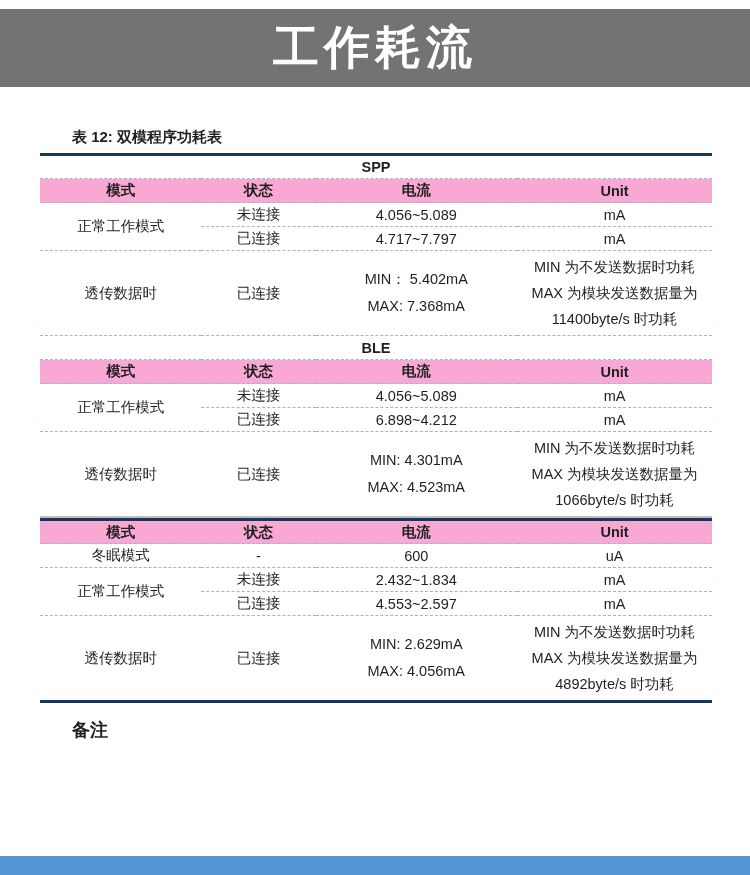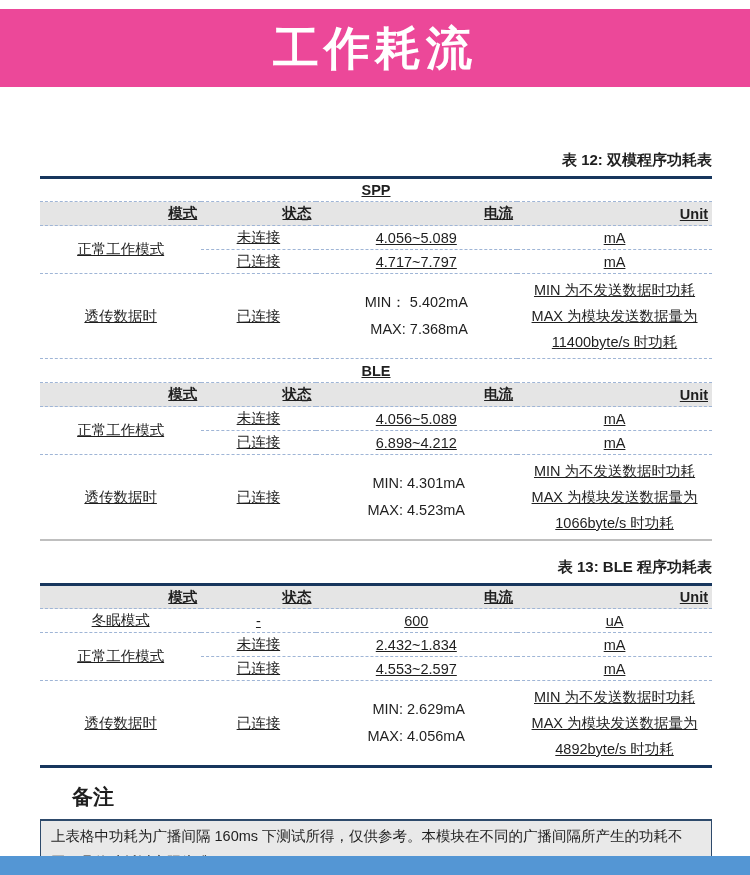--- a/index.html
+++ b/index.html
@@ -4,50 +4,49 @@
 <style>
   * { margin:0; padding:0; box-sizing:border-box; }
   html,body { width:750px; background:#ffffff; }
   body {
     position:relative; height:875px; overflow:hidden;
     font-family:"Liberation Sans","DejaVu Sans",sans-serif;
     color:#1f1f1f;
   }
   .banner {
     margin-top:9px; width:750px; height:78px;
-    background:#ec4899; color:#ffffff;
+    background:#737373; color:#ffffff;
     font-size:46px; font-weight:bold; letter-spacing:5px;
-    text-align:center; line-height:78px;
+    text-align:center; line-height:78px;font-family:Liberation Serif, serif;
   }
   .content { width:672px; margin-left:40px; }
   .tbl-caption {
     font-weight:bold; font-size:15px; padding-left:32px;
-    margin:64px 0 6px 0;
-    text-align:right;
+    margin:41px 0 6px 0;
   }
   .tbl-caption.second { margin-top:17px; }
   table {
     width:100%; border-collapse:collapse; table-layout:fixed;
     border-top:3px solid #17365D; font-size:14.5px;
   }
   table.bottom-gray { border-bottom:2px solid #BFBFBF; }
   table.bottom-navy { border-bottom:3px solid #17365D; }
   td, th {
     border-bottom:1px dashed #9FB5D6;
     text-align:center; vertical-align:middle;
-    padding:1px 4px; height:24px; font-weight:normal;text-decoration:underline;
+    padding:1px 4px; height:24px; font-weight:normal;
   }
-  th { background:#e5e5e5; font-weight:bold;text-align:right; }
+  th { background:#f9a8d4; font-weight:bold; }
   .section-cell { font-weight:bold; background:#ffffff; }
   tr.tall td { height:auto; padding:3px 4px; }
-  .minmax { display:inline-block; text-align:right; }
+  .minmax { display:inline-block; text-align:center; }
   .minmax .line { line-height:27px; white-space:nowrap; }
   .uline { line-height:26px; white-space:nowrap; }
   .notes-heading {
-    font-weight:bold; font-size:21px; padding-left:32px;
+    font-weight:bold; font-size:18px; padding-left:32px;
     margin:15px 0 8px 0;
   }
   .note-box {
     background:#E9E9E9;
     border-top:2px solid #2E4A6B; border-bottom:2px solid #2E4A6B;
     border-left:1px solid #2E4A6B; border-right:1px solid #2E4A6B;
     padding:2px 10px; font-size:14.5px; line-height:26px;
     text-align:left;
   }
   .footer-bar {
@@ -129,21 +128,20 @@
           <td class="current-cell"><div class="minmax"><div class="line">MIN: 4.301mA</div><div class="line">MAX: 4.523mA</div></div></td>
           <td class="unit-cell">
             <div class="uline">MIN 为不发送数据时功耗</div>
             <div class="uline">MAX 为模块发送数据量为</div>
             <div class="uline">1066byte/s 时功耗</div>
           </td>
         </tr>
       </tbody>
   </table>
 
-  <div class="tbl-caption second">表 13: BLE 程序功耗表</div>
   <table class="power-table bottom-navy">
     <colgroup>
       <col style="width:24%">
         <col style="width:17%">
         <col style="width:30%">
         <col style="width:29%">
     </colgroup>
     <tbody>
         <tr class="header-row">
           <th>模式</th>
@@ -175,17 +173,16 @@
           <td class="unit-cell">
             <div class="uline">MIN 为不发送数据时功耗</div>
             <div class="uline">MAX 为模块发送数据量为</div>
             <div class="uline">4892byte/s 时功耗</div>
           </td>
         </tr>
       </tbody>
   </table>
 
   <div class="notes-heading">备注</div>
-  <div class="note-box">上表格中功耗为广播间隔 160ms 下测试所得，仅供参考。本模块在不同的广播间隔所产生的功耗不同，具体功耗以实际为准。</div>
 
 </div>
 
 <div class="footer-bar"></div>
 
 </body></html>

